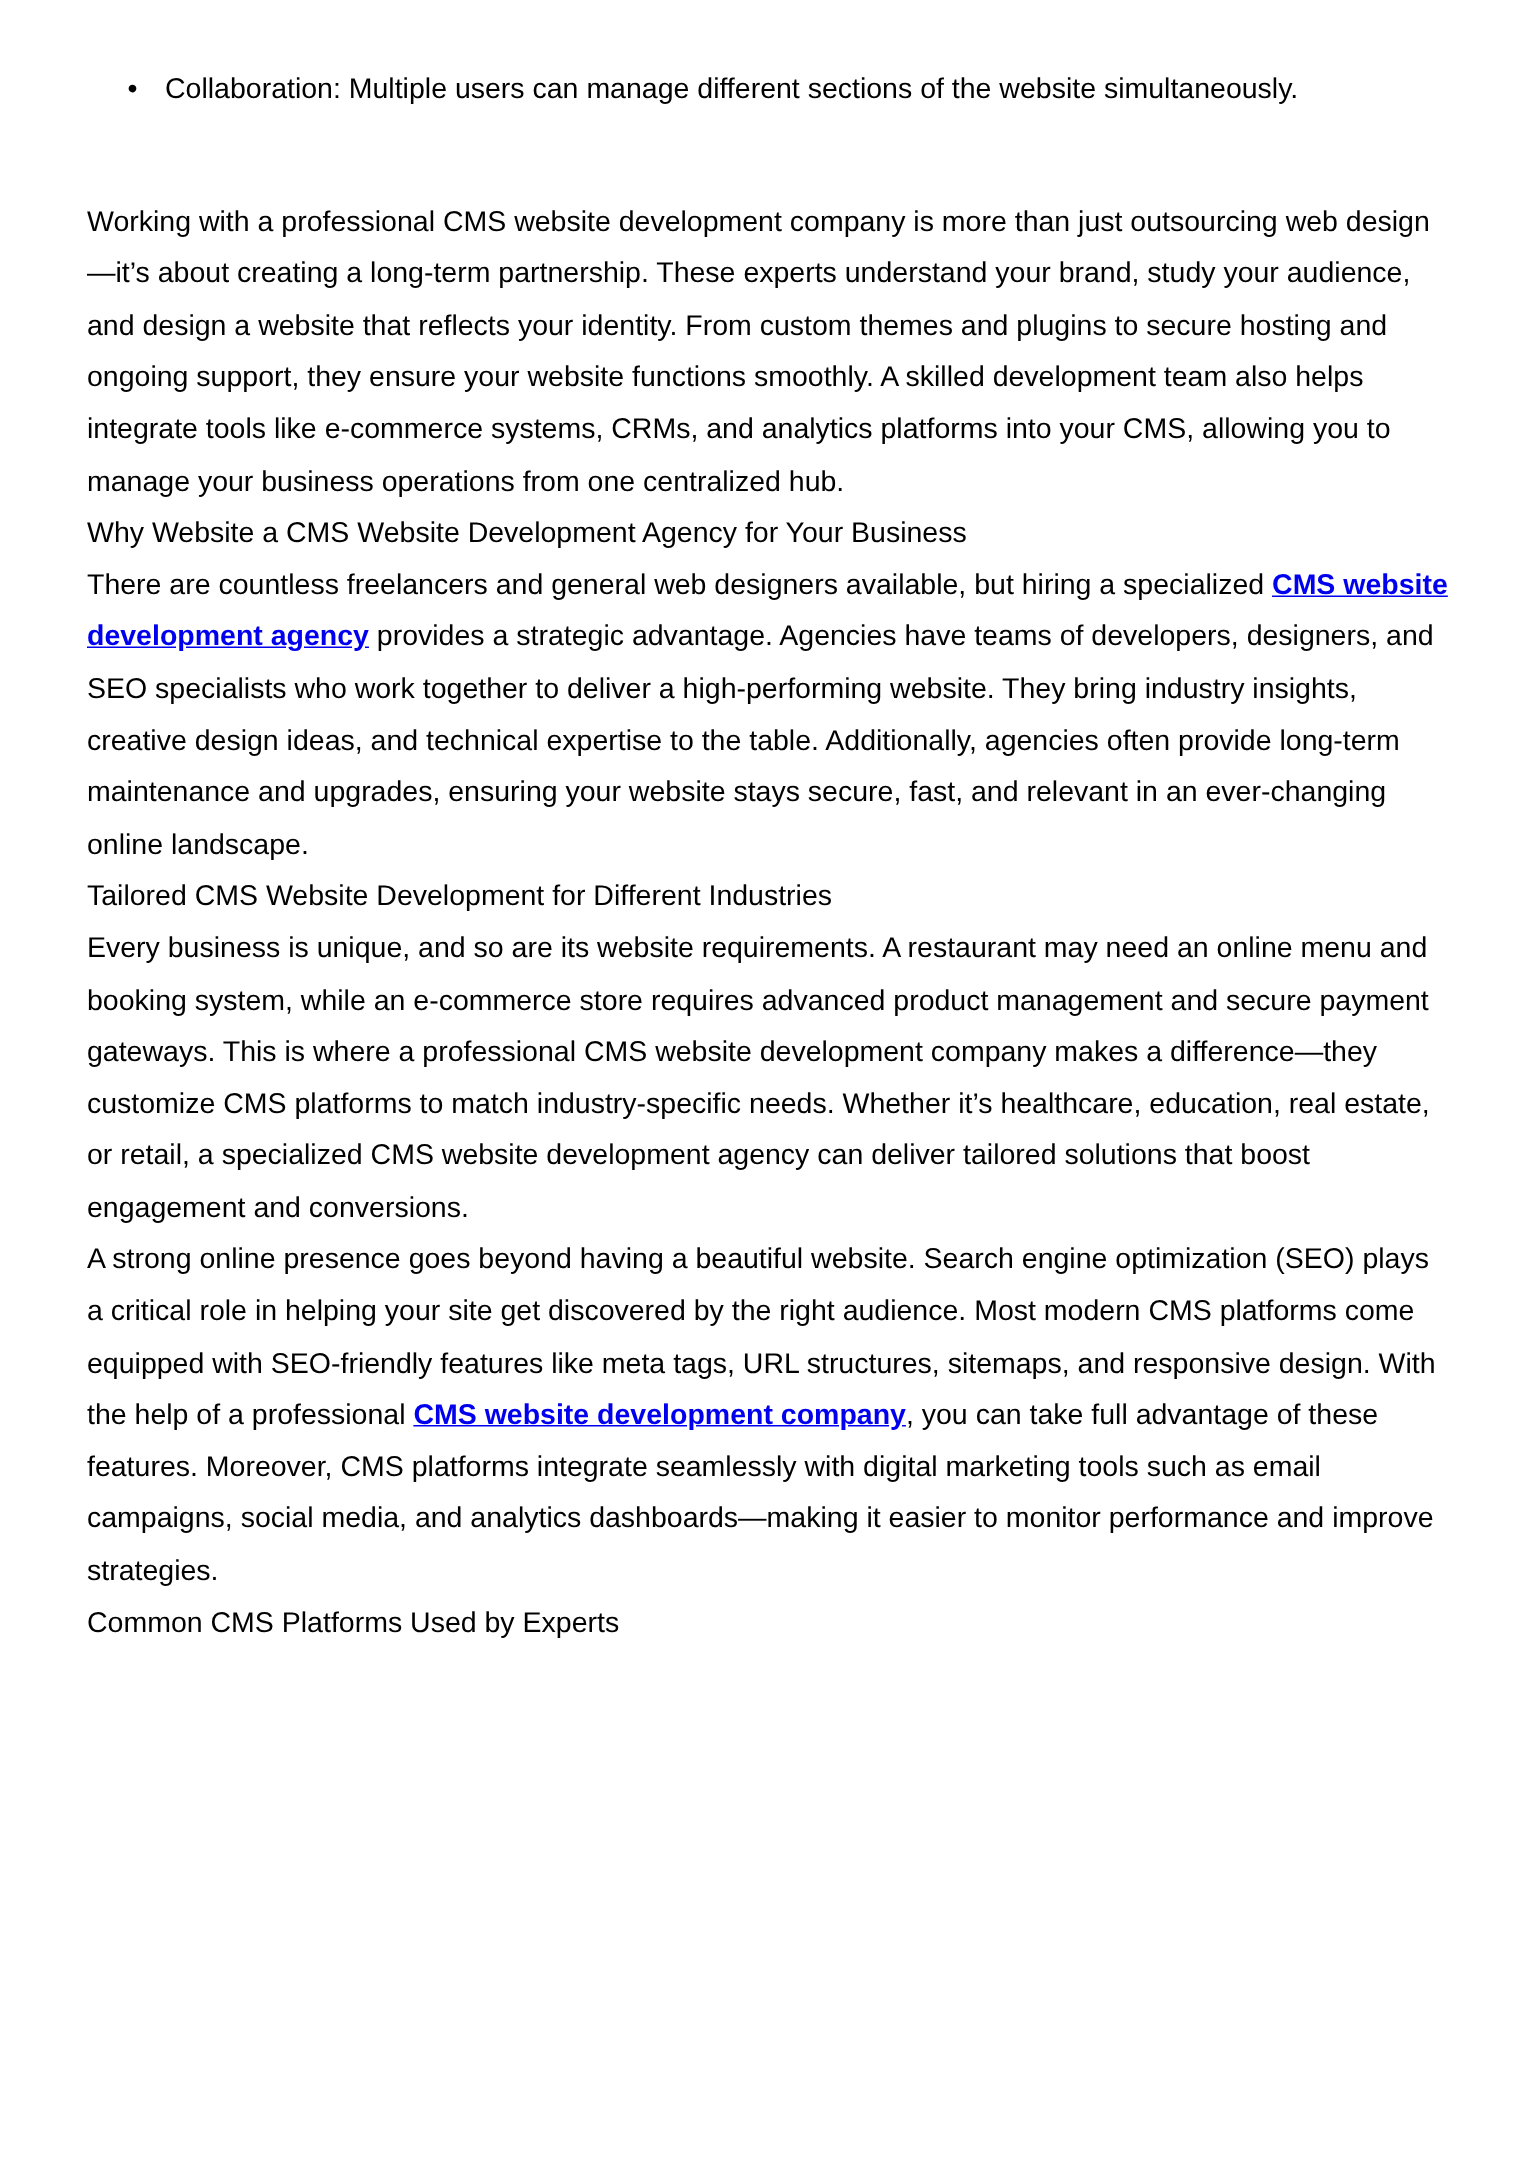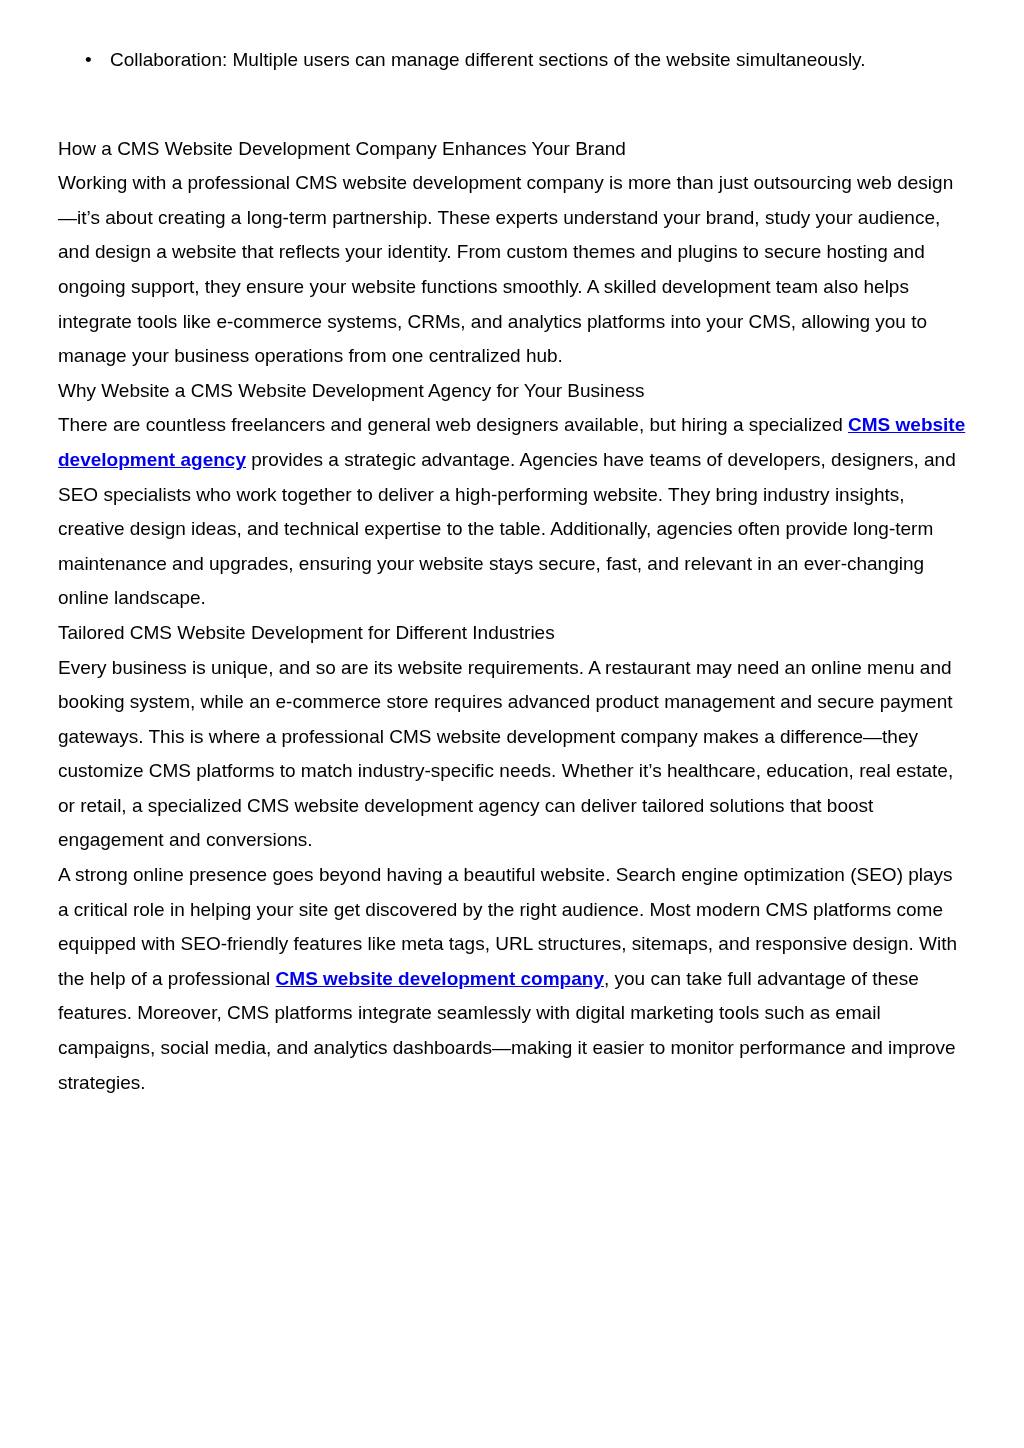--- a/index.html
+++ b/index.html
@@ -49,21 +49,21 @@
     text-decoration: underline;
     cursor: pointer;
   }
 </style>
 </head>
 <body>
 
 <div class="page">
   <div class="doc" id="doc-root">
       <div class="bullet-item"><span class="bullet-marker">•</span><span>Collaboration: Multiple users can manage different sections of the website simultaneously.</span></div>
-      <p class="block"><span>How a CMS Website Development Company Enhances Your Brand</span></p>
       <p class="block"><span>Working with a professional CMS website development company is more than just outsourcing web design—it’s about creating a long-term partnership. These experts understand your brand, study your audience, and design a website that reflects your identity. From custom themes and plugins to secure hosting and ongoing support, they ensure your website functions smoothly. A skilled development team also helps integrate tools like e-commerce systems, CRMs, and analytics platforms into your CMS, allowing you to manage your business operations from one centralized hub.</span></p>
       <p class="block"><span>Why Website a CMS Website Development Agency for Your Business</span></p>
       <p class="block"><span>There are countless freelancers and general web designers available, but hiring a specialized </span><a class="doclink" href="#">CMS website development agency</a><span> provides a strategic advantage. Agencies have teams of developers, designers, and SEO specialists who work together to deliver a high-performing website. They bring industry insights, creative design ideas, and technical expertise to the table. Additionally, agencies often provide long-term maintenance and upgrades, ensuring your website stays secure, fast, and relevant in an ever-changing online landscape.</span></p>
       <p class="block"><span>Tailored CMS Website Development for Different Industries</span></p>
       <p class="block"><span>Every business is unique, and so are its website requirements. A restaurant may need an online menu and booking system, while an e-commerce store requires advanced product management and secure payment gateways. This is where a professional CMS website development company makes a difference—they customize CMS platforms to match industry-specific needs. Whether it’s healthcare, education, real estate, or retail, a specialized CMS website development agency can deliver tailored solutions that boost engagement and conversions.</span></p>
       <p class="block"><span>A strong online presence goes beyond having a beautiful website. Search engine optimization (SEO) plays a critical role in helping your site get discovered by the right audience. Most modern CMS platforms come equipped with SEO-friendly features like meta tags, URL structures, sitemaps, and responsive design. With the help of a professional </span><a class="doclink" href="#">CMS website development company</a><span>, you can take full advantage of these features. Moreover, CMS platforms integrate seamlessly with digital marketing tools such as email campaigns, social media, and analytics dashboards—making it easier to monitor performance and improve strategies.</span></p>
+      <p class="block"><span>Common CMS Platforms Used by Experts</span></p>
     </div>
 </div>
 
 </body></html>

